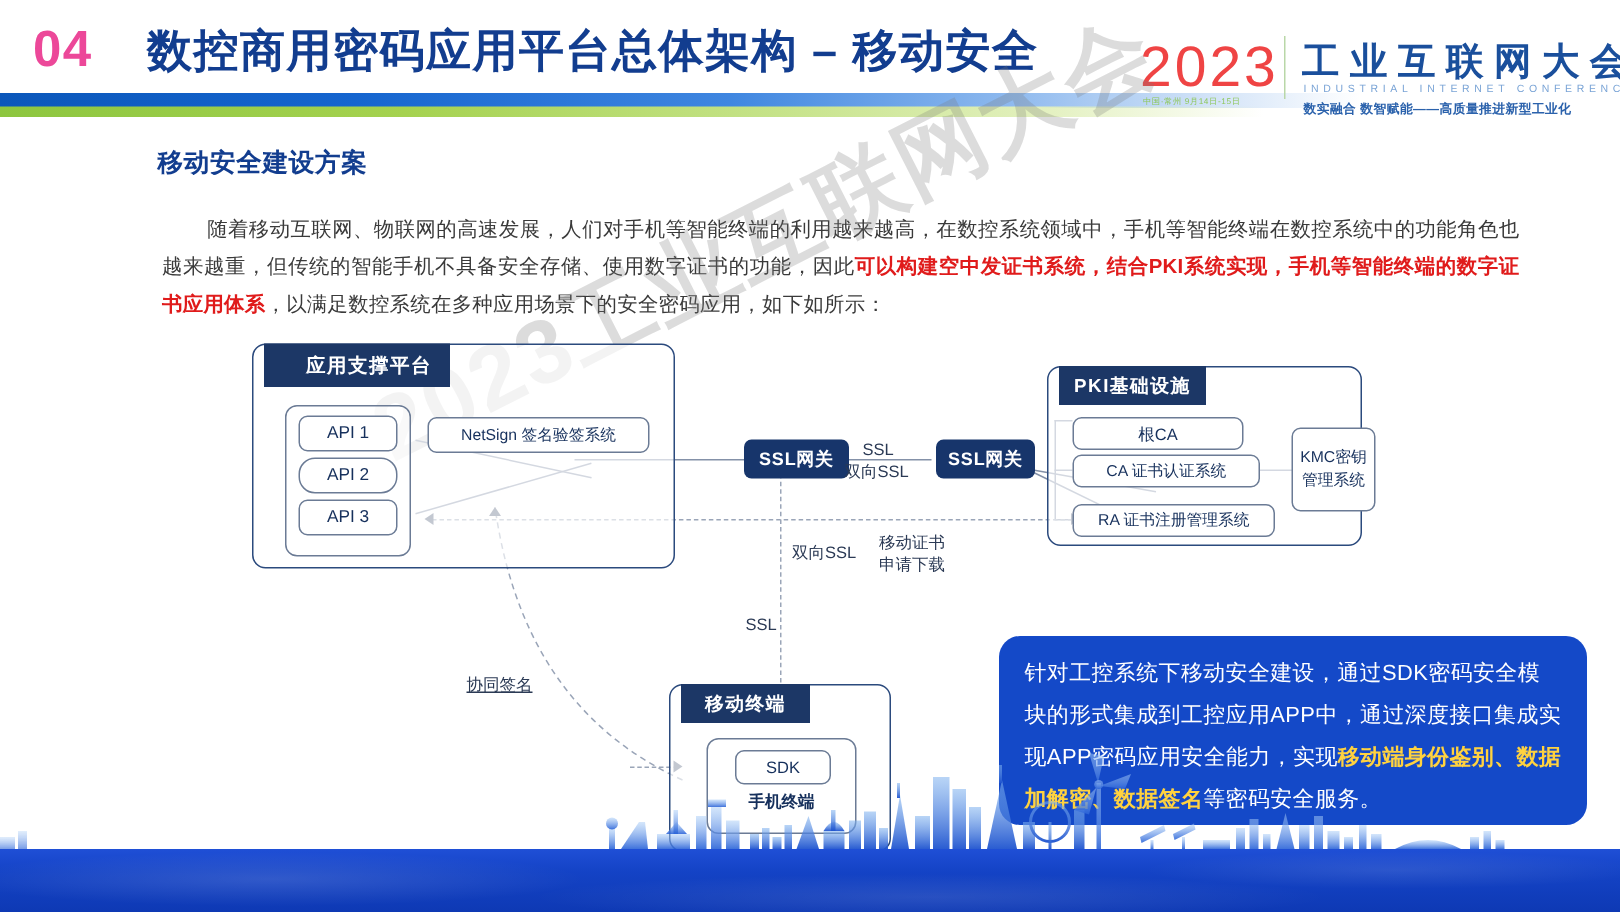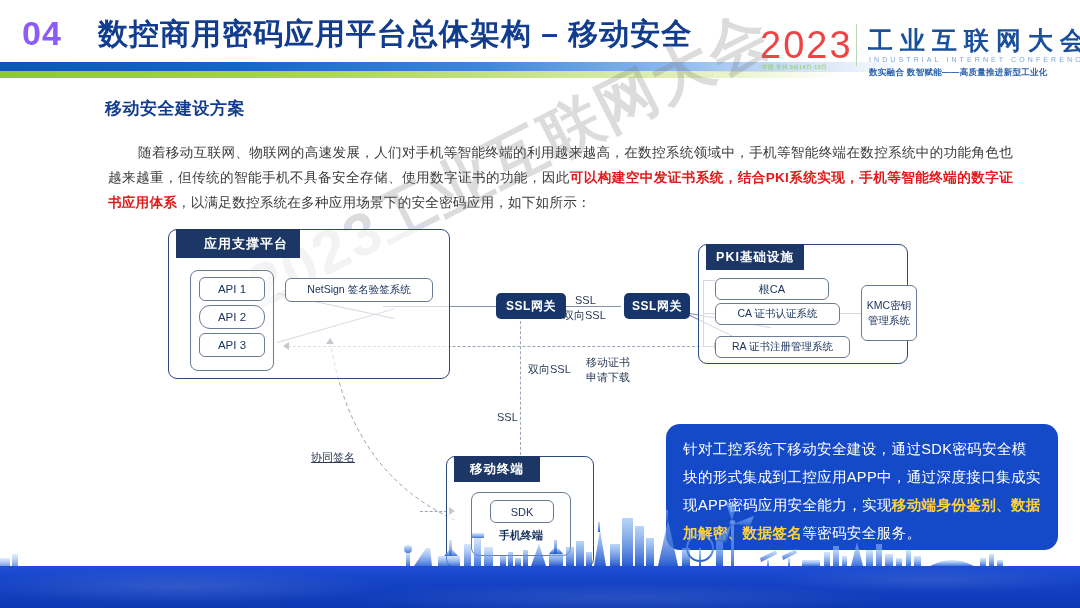--- a/index.html
+++ b/index.html
@@ -7,21 +7,21 @@
     width:1080px;height:608px;overflow:hidden;position:relative;
     background:#ffffff;
     font-family:"Liberation Sans","DejaVu Sans",sans-serif;
   }
   .slide{position:absolute;inset:0;overflow:hidden;background:#fff;}
 
   
   .hdr{position:absolute;left:0;top:0;width:1080px;height:88px;}
   .hdr-num{
     position:absolute;left:22px;top:14px;
-    font-size:34px;font-weight:bold;color:#8b5cf6;letter-spacing:1px;
+    font-size:34px;font-weight:bold;color:#ec4899;letter-spacing:1px;
     font-family:"Liberation Sans",sans-serif;
   }
   .hdr-title{
     position:absolute;left:98px;top:14px;
     font-size:30px;font-weight:bold;color:#123d8f;letter-spacing:1px;
     white-space:nowrap;
   }
   .hdr-bar-blue{
     position:absolute;left:0;top:62px;width:1080px;height:10px;
     background:linear-gradient(90deg,#0b57ba 0%,#1565cf 22%,#3f86e0 45%,#8cb8ee 62%,#cfe1f7 74%,rgba(255,255,255,0) 84%);

